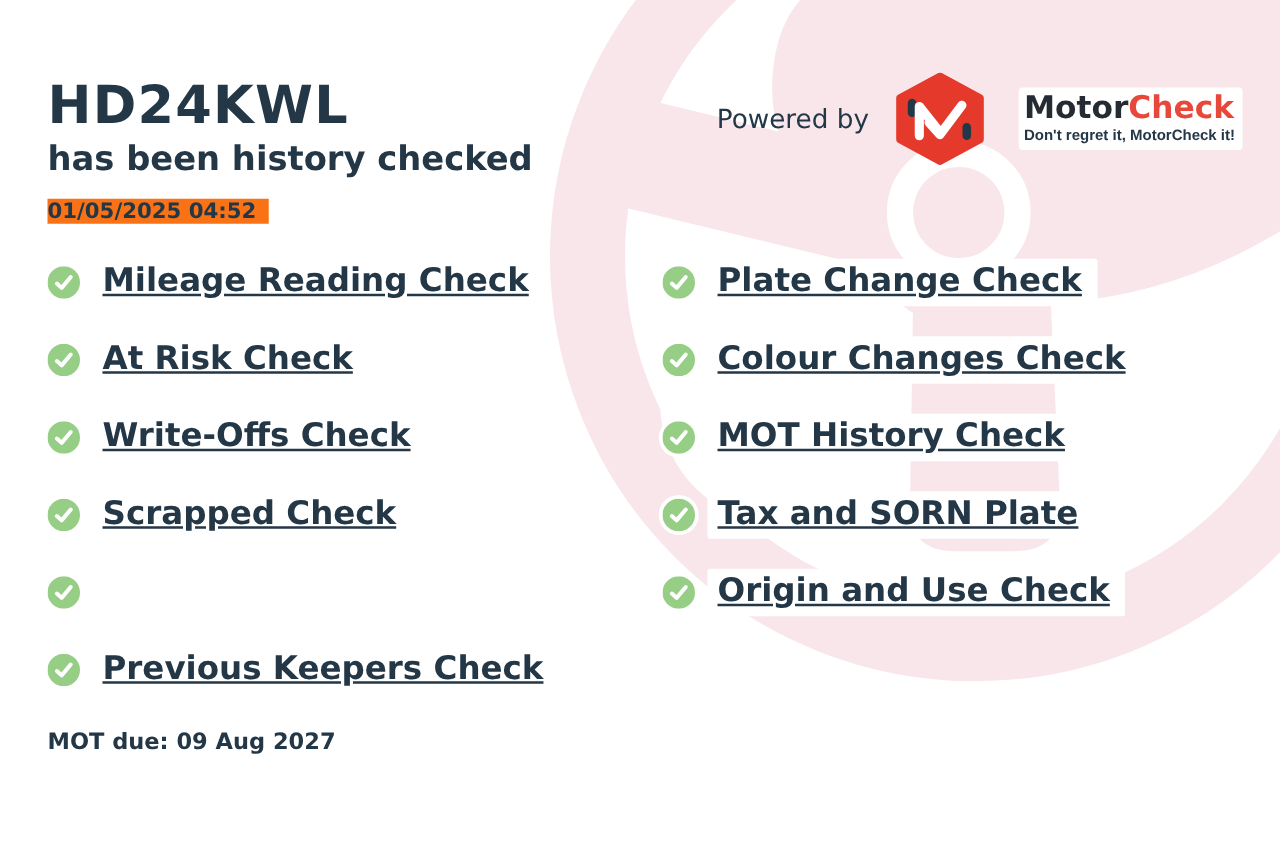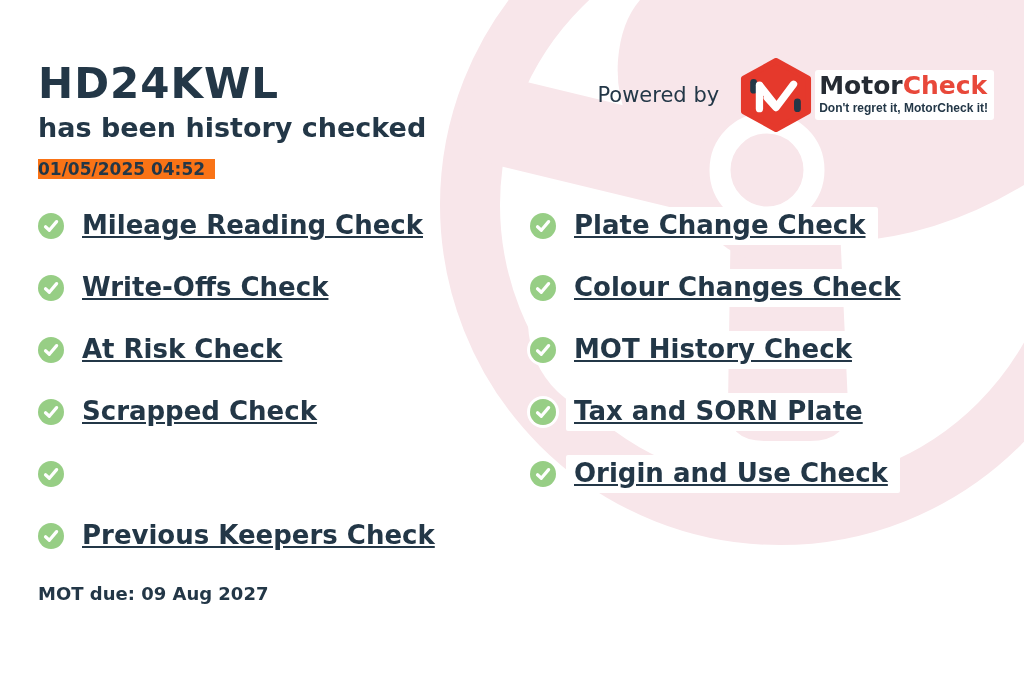--- a/index.html
+++ b/index.html
@@ -20,21 +20,21 @@
     color:#233747;background:#fff;display:table;padding-right:10px;
   }
   .timestamp{
     font-size:17px;font-weight:700;margin-top:14px;color:#233747;
     background:#f97316;display:table;padding-right:10px;
   }
 
   
   .powered{position:absolute;top:58px;right:30px;display:flex;align-items:center;gap:18px;}
   .powered-label{font-size:21px;font-weight:400;color:#233747;white-space:nowrap;}
-  .logo{display:flex;align-items:center;gap:0;}
+  .logo{display:flex;align-items:center;gap:24px;}
   .hex{width:78px;height:74px;display:block;}
   .brandbox{background:#ffffff;padding:3px 6px 5px 4px;border-radius:3px;}
   .brandline{font-size:25px;font-weight:800;line-height:1.05;white-space:nowrap;}
   .brand-motor{color:#252b33;}
   .brand-check{color:#e8483a;}
   .tagline{
     font-family:"Liberation Sans","DejaVu Sans",sans-serif;
     font-size:12px;font-weight:700;color:#233747;margin-top:2px;white-space:nowrap;
   }
 
@@ -111,38 +111,38 @@
         </span>
       <span class="lbl">Mileage Reading Check</span>
     </div>
     <div class="row">
       <span class="tick">
           <svg viewBox="0 0 26 26">
             <circle cx="13" cy="13" r="13" fill="#97ce85"></circle>
             <path d="M7.5,13.8 L11.3,17.3 L18.6,8.6" fill="none" stroke="#fff" stroke-width="3.2" stroke-linecap="round" stroke-linejoin="round"></path>
           </svg>
         </span>
+      <span class="lbl">At Risk Check</span>
+    </div>
+    <div class="row">
+      <span class="tick">
+          <svg viewBox="0 0 26 26">
+            <circle cx="13" cy="13" r="13" fill="#97ce85"></circle>
+            <path d="M7.5,13.8 L11.3,17.3 L18.6,8.6" fill="none" stroke="#fff" stroke-width="3.2" stroke-linecap="round" stroke-linejoin="round"></path>
+          </svg>
+        </span>
       <span class="lbl">Write-Offs Check</span>
     </div>
     <div class="row">
       <span class="tick">
           <svg viewBox="0 0 26 26">
             <circle cx="13" cy="13" r="13" fill="#97ce85"></circle>
             <path d="M7.5,13.8 L11.3,17.3 L18.6,8.6" fill="none" stroke="#fff" stroke-width="3.2" stroke-linecap="round" stroke-linejoin="round"></path>
           </svg>
         </span>
-      <span class="lbl">At Risk Check</span>
-    </div>
-    <div class="row">
-      <span class="tick">
-          <svg viewBox="0 0 26 26">
-            <circle cx="13" cy="13" r="13" fill="#97ce85"></circle>
-            <path d="M7.5,13.8 L11.3,17.3 L18.6,8.6" fill="none" stroke="#fff" stroke-width="3.2" stroke-linecap="round" stroke-linejoin="round"></path>
-          </svg>
-        </span>
       <span class="lbl">Scrapped Check</span>
     </div>
     <div class="row">
       <span class="tick">
           <svg viewBox="0 0 26 26">
             <circle cx="13" cy="13" r="13" fill="#97ce85"></circle>
             <path d="M7.5,13.8 L11.3,17.3 L18.6,8.6" fill="none" stroke="#fff" stroke-width="3.2" stroke-linecap="round" stroke-linejoin="round"></path>
           </svg>
         </span>
     </div>

